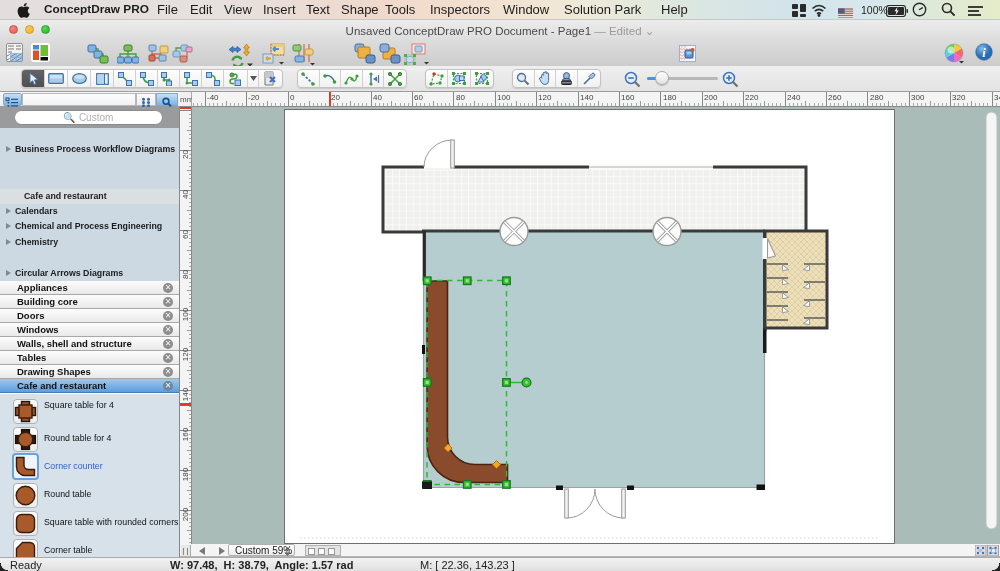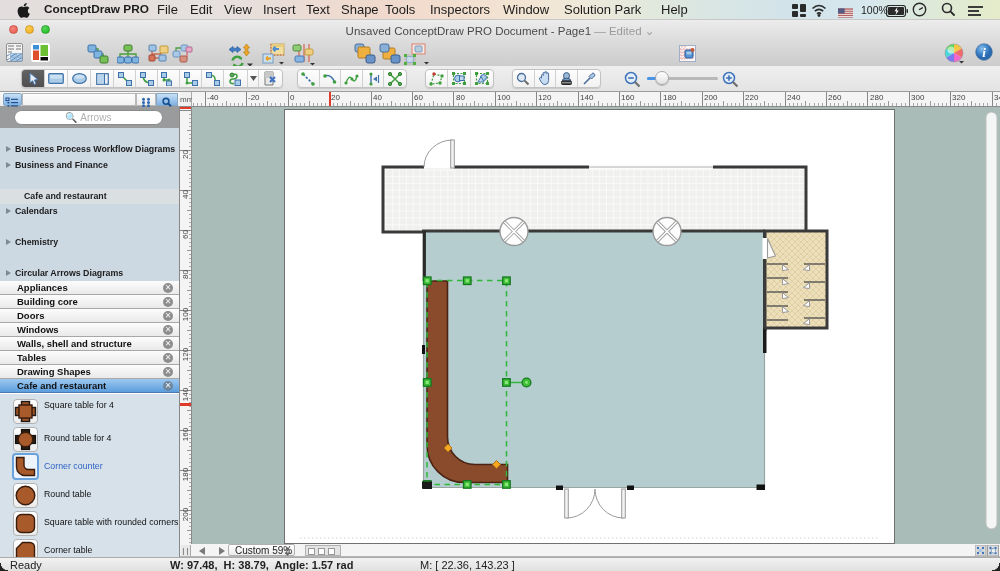--- a/index.html
+++ b/index.html
@@ -597,27 +597,27 @@
     <span class="rnum" style="left:-1px;top:243px;transform:rotate(-90deg);transform-origin:center;">120</span>
     <span class="rnum" style="left:-1px;top:283px;transform:rotate(-90deg);transform-origin:center;">140</span>
     <span class="rnum" style="left:-1px;top:323px;transform:rotate(-90deg);transform-origin:center;">160</span>
     <span class="rnum" style="left:-1px;top:363px;transform:rotate(-90deg);transform-origin:center;">180</span>
     <span class="rnum" style="left:-1px;top:403px;transform:rotate(-90deg);transform-origin:center;">200</span>
     <div class="abs" style="left:0;top:296px;width:12px;height:3px;background:#e03a2a;"></div>
     <div class="abs" style="left:0;top:0px;width:12px;height:2px;background:#e03a2a;"></div>
   </div>
   <div id="sidebar" class="abs">
     <div id="searcharea">
-        <div id="searchfield">🔍 Arrows</div>
+        <div id="searchfield">🔍 Custom</div>
       </div>
     <div id="tree">
       <div class="trow" style="top:14.4px;"><span class="tri r"></span>Business Process Workflow Diagrams</div>
-      <div class="trow" style="top:29.8px;"><span class="tri r"></span>Business and Finance</div>
       <div class="trow" style="top:60.6px;background:#dadfe2;padding-left:24px;">Cafe and restaurant</div>
       <div class="trow" style="top:76px;"><span class="tri r"></span>Calendars</div>
+      <div class="trow" style="top:91.4px;"><span class="tri r"></span>Chemical and Process Engineering</div>
       <div class="trow" style="top:106.8px;"><span class="tri r"></span>Chemistry</div>
       <div class="trow" style="top:137.6px;"><span class="tri r"></span>Circular Arrows Diagrams</div>
     </div>
     <div id="cats">
       <div class="crow" style="top:0px;">Appliances<span class="x">✕</span></div>
       <div class="crow" style="top:14px;">Building core<span class="x">✕</span></div>
       <div class="crow" style="top:28px;">Doors<span class="x">✕</span></div>
       <div class="crow" style="top:42px;">Windows<span class="x">✕</span></div>
       <div class="crow" style="top:56px;">Walls, shell and structure<span class="x">✕</span></div>
       <div class="crow" style="top:70px;">Tables<span class="x">✕</span></div>

